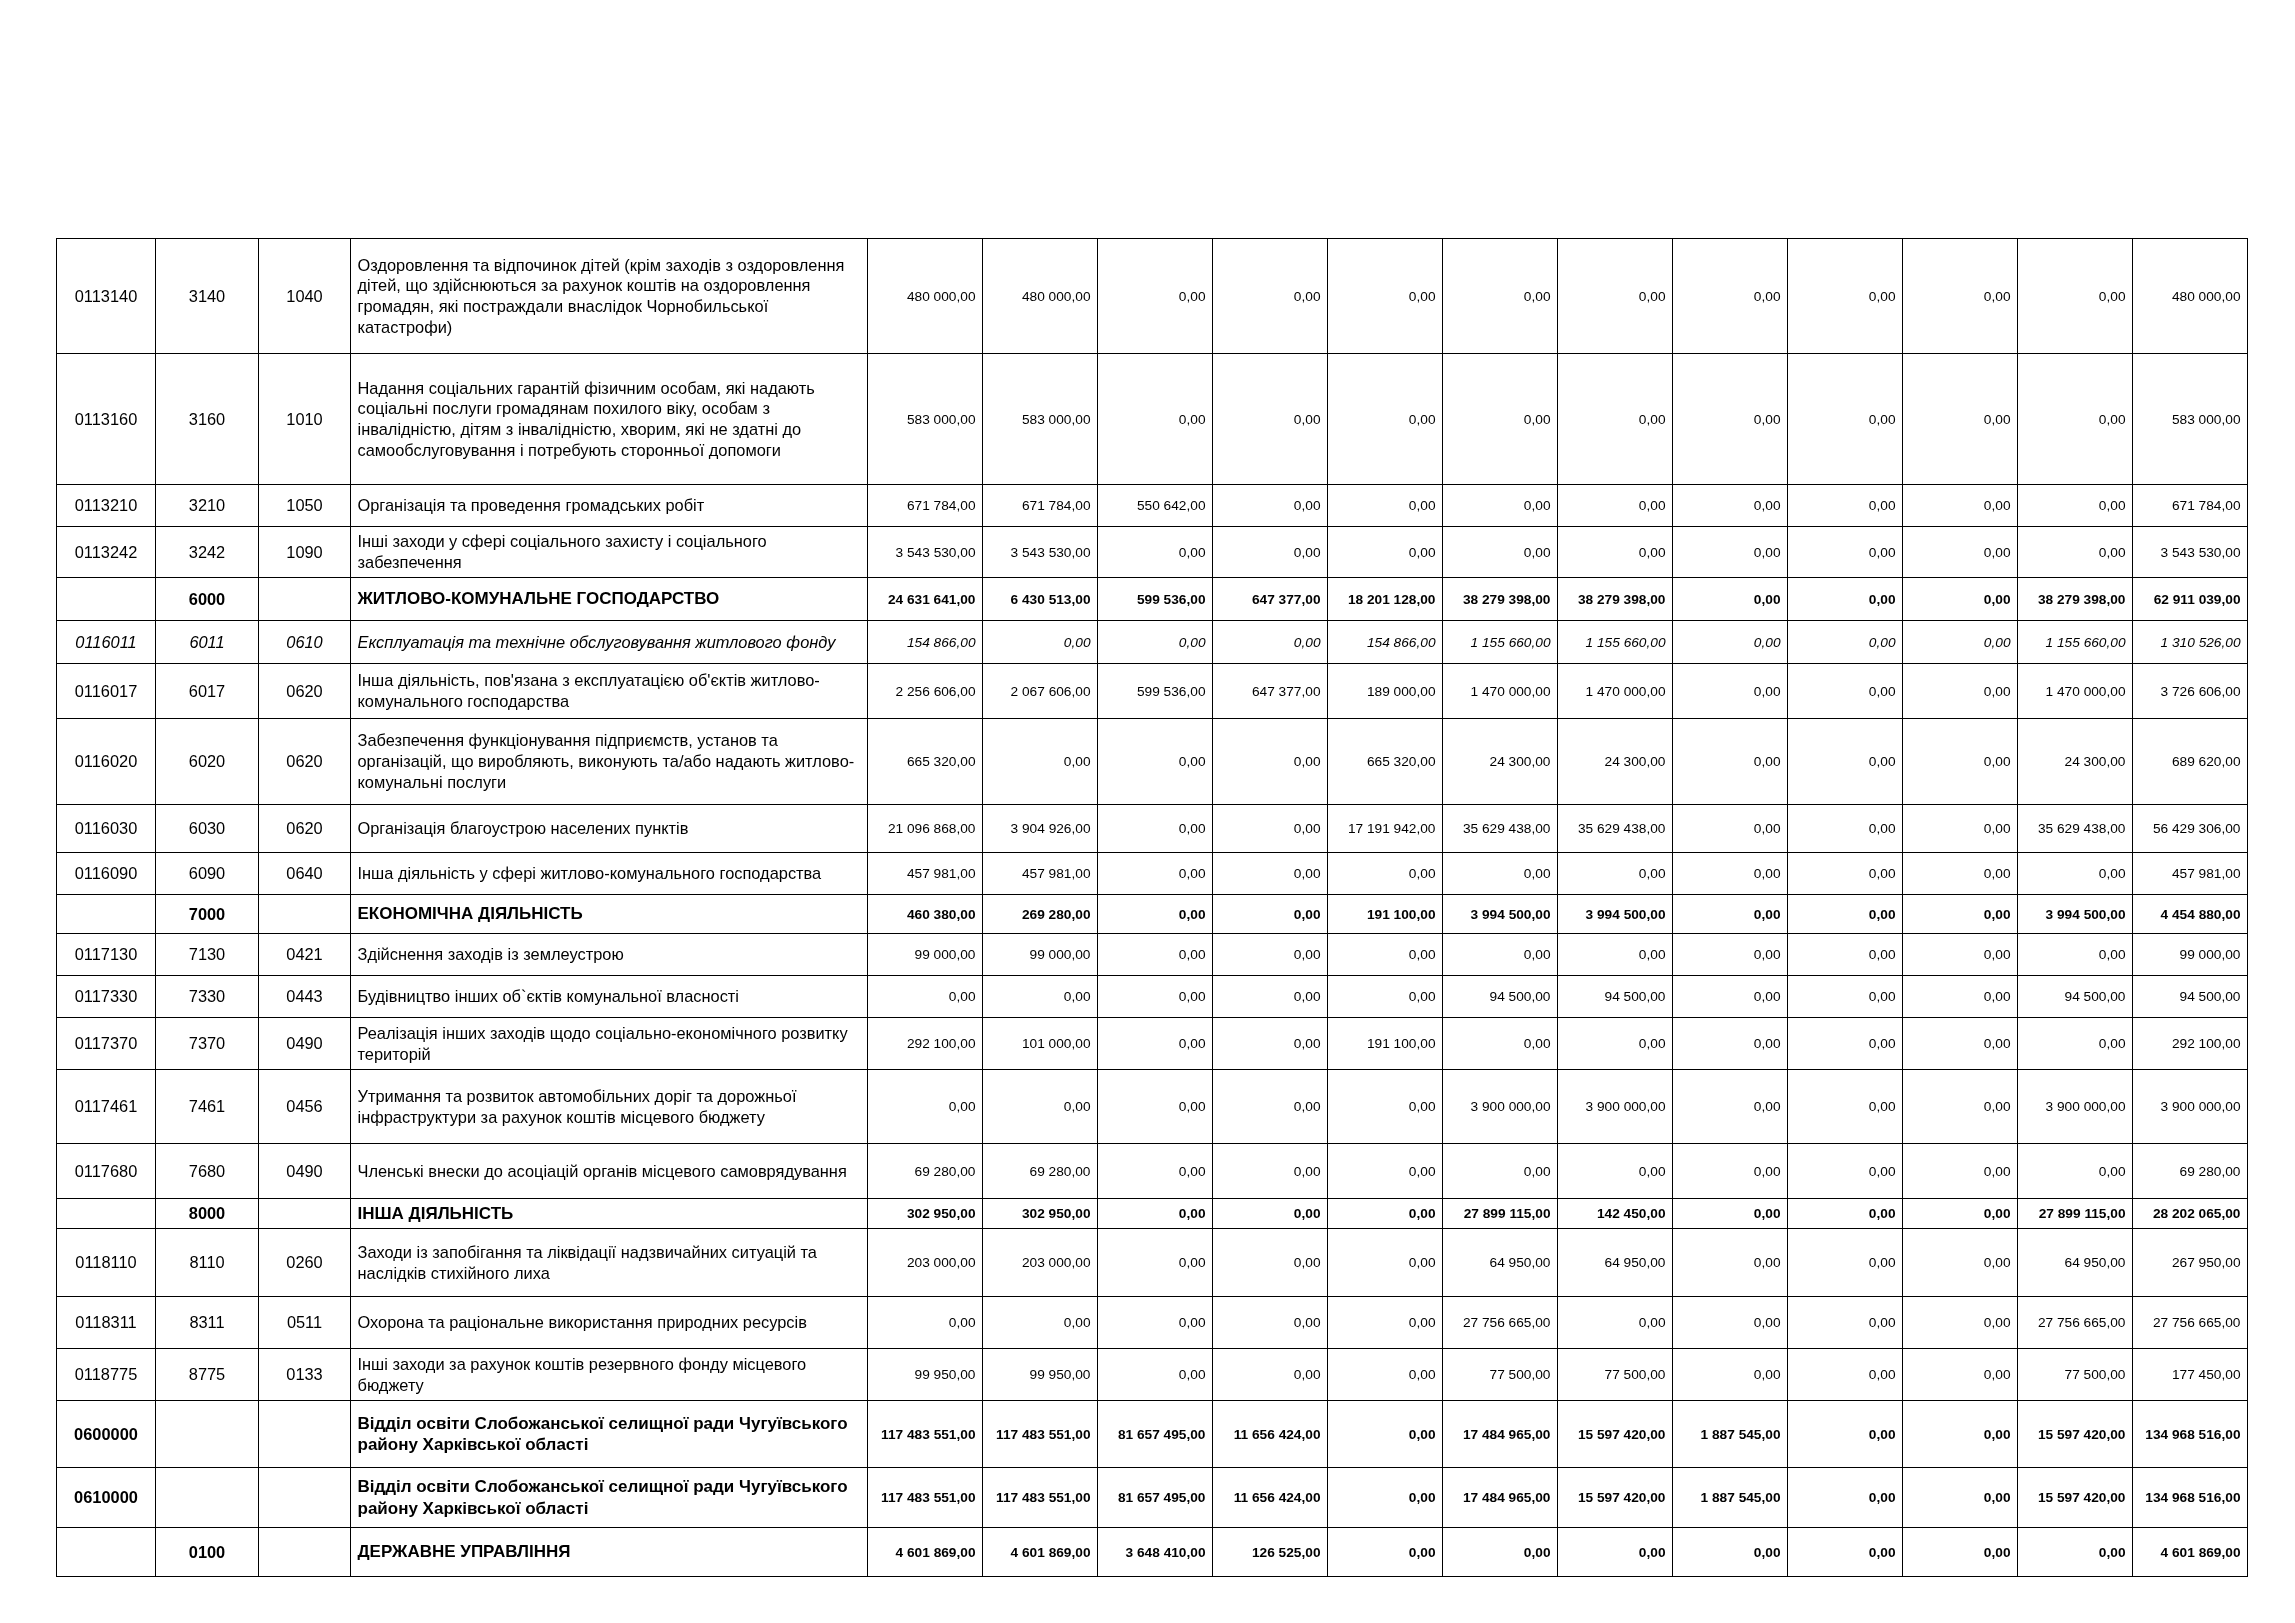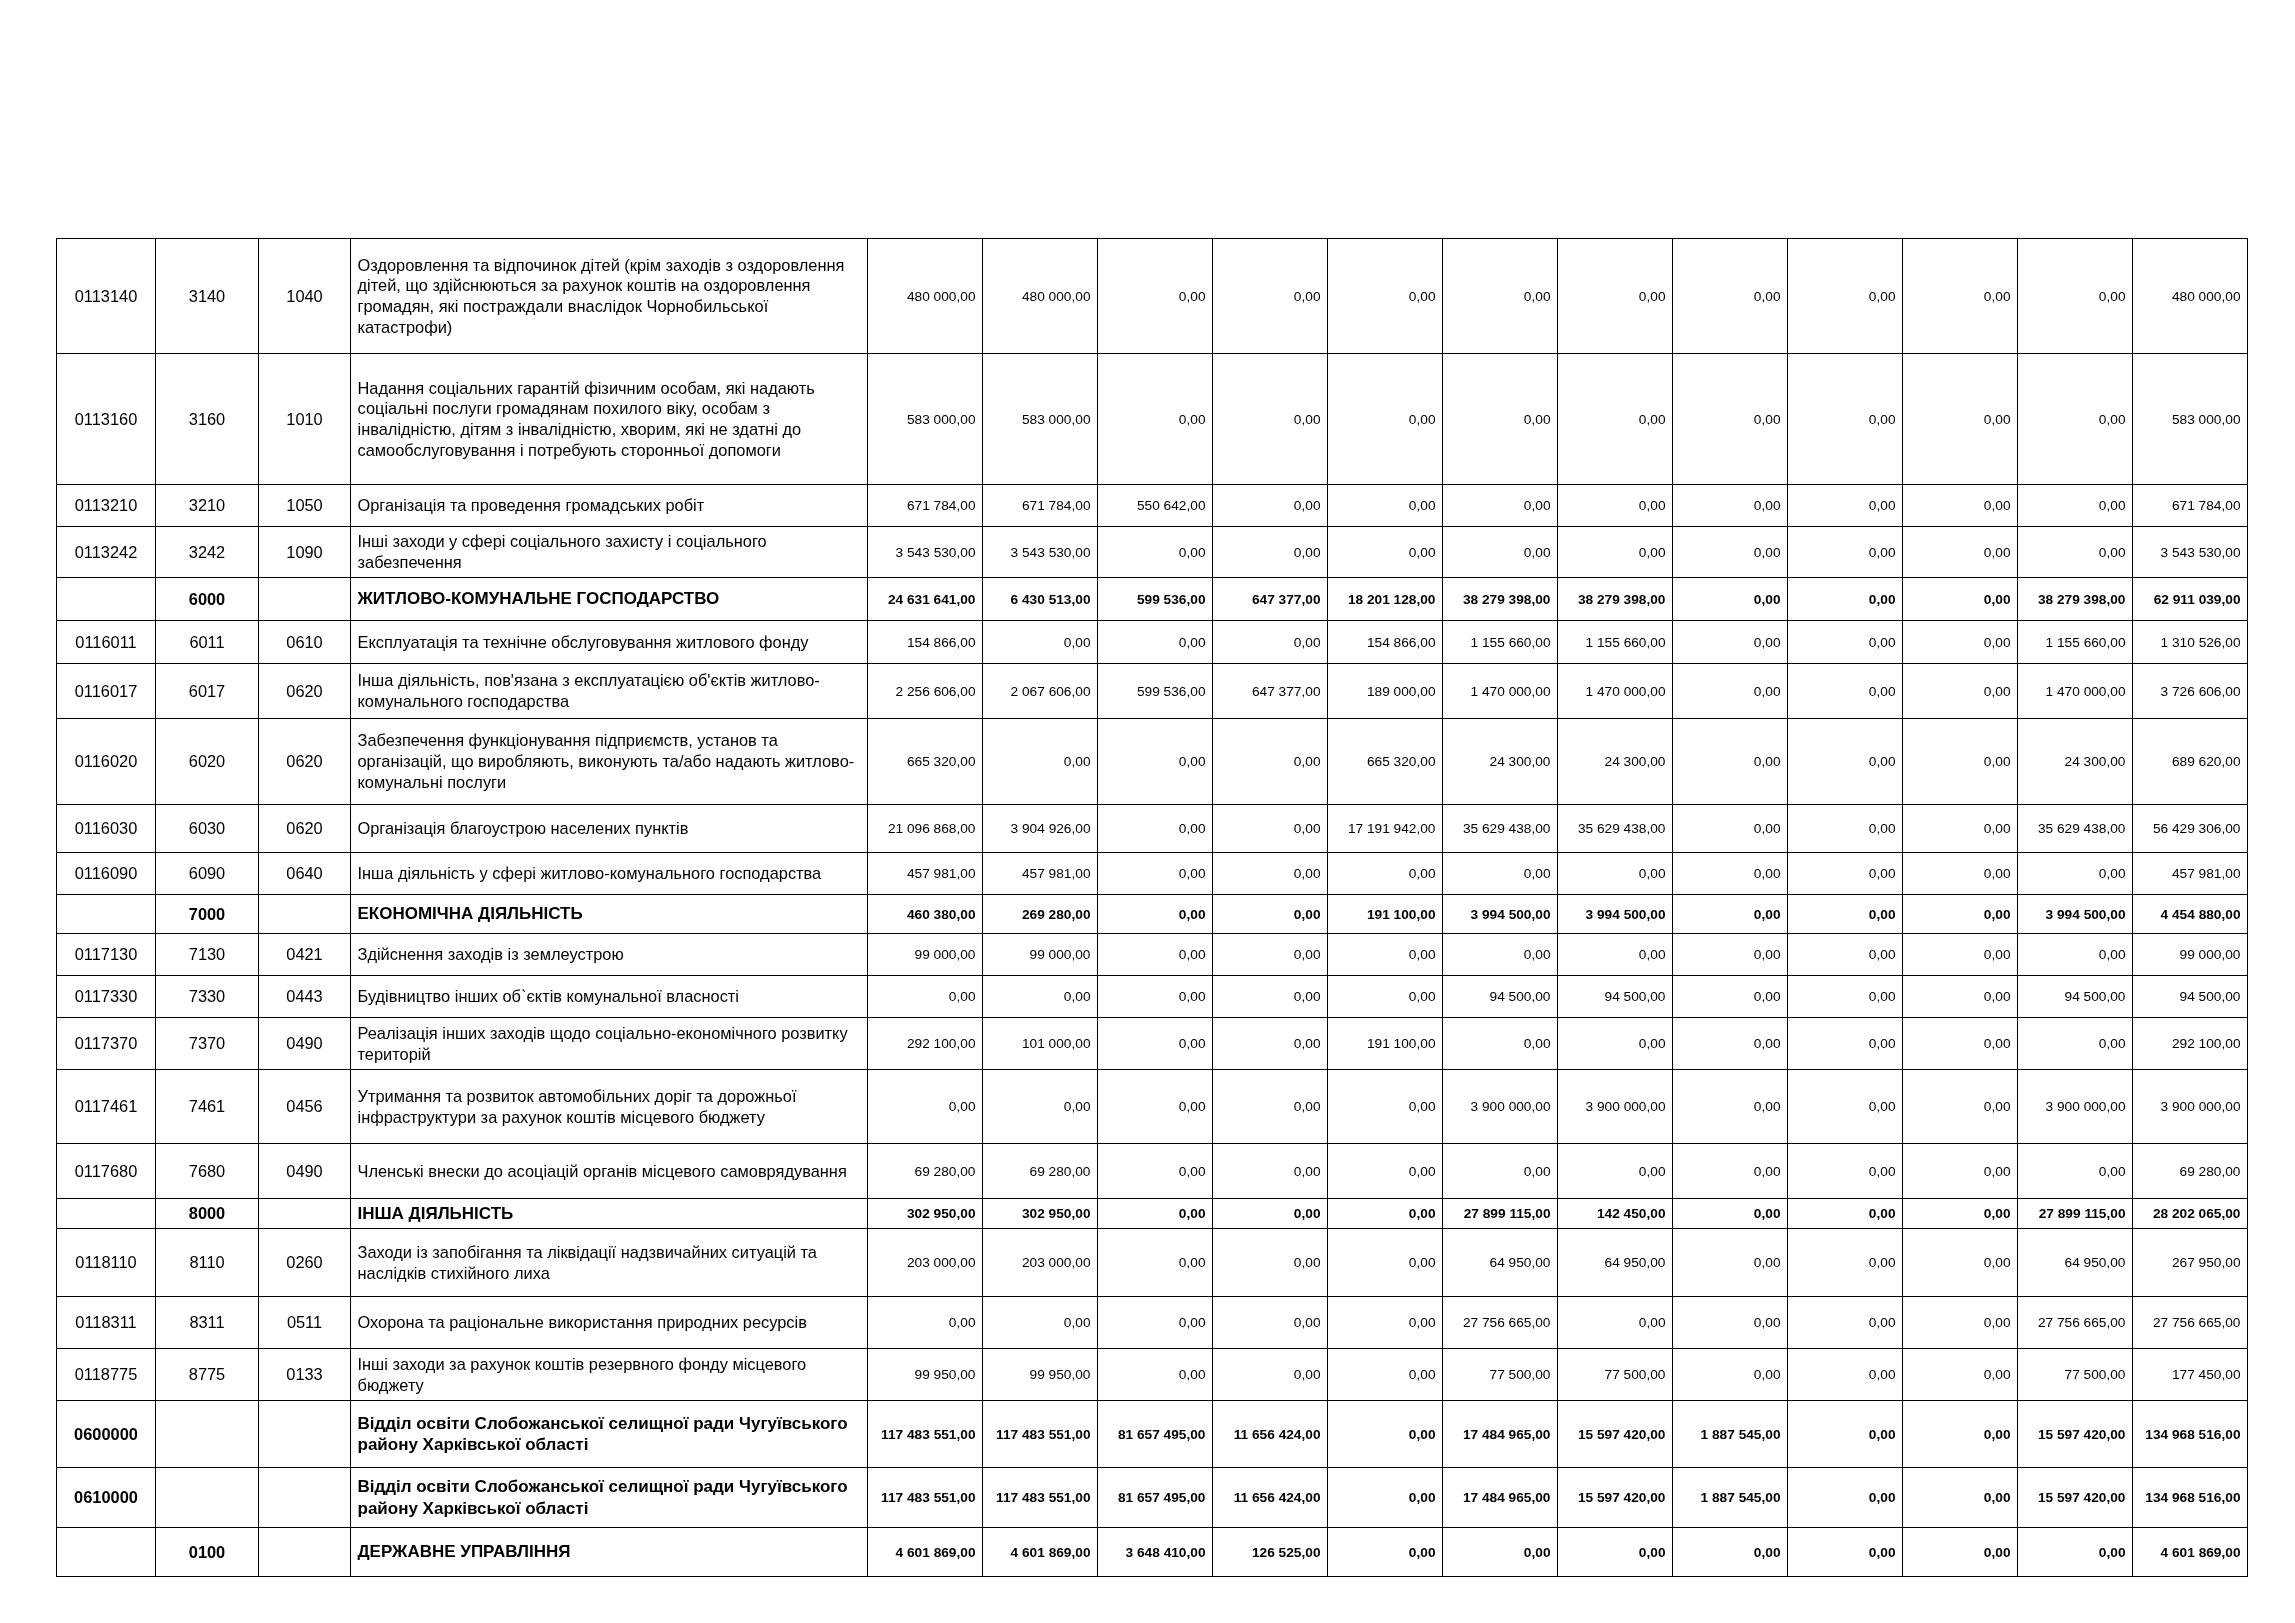--- a/index.html
+++ b/index.html
@@ -159,21 +159,21 @@
           <td class="num">647 377,00</td>
           <td class="num">18 201 128,00</td>
           <td class="num">38 279 398,00</td>
           <td class="num">38 279 398,00</td>
           <td class="num">0,00</td>
           <td class="num">0,00</td>
           <td class="num">0,00</td>
           <td class="num">38 279 398,00</td>
           <td class="num">62 911 039,00</td>
         </tr>
-        <tr style="height: 43px;">
+        <tr style="height: 43px; font-style: italic;">
     <td class="code">0116011</td>
     <td class="code">6011</td>
     <td class="code">0610</td>
     <td class="name">Експлуатація та технічне обслуговування житлового фонду</td>
   <td class="num">154 866,00</td>
           <td class="num">0,00</td>
           <td class="num">0,00</td>
           <td class="num">0,00</td>
           <td class="num">154 866,00</td>
           <td class="num">1 155 660,00</td>

